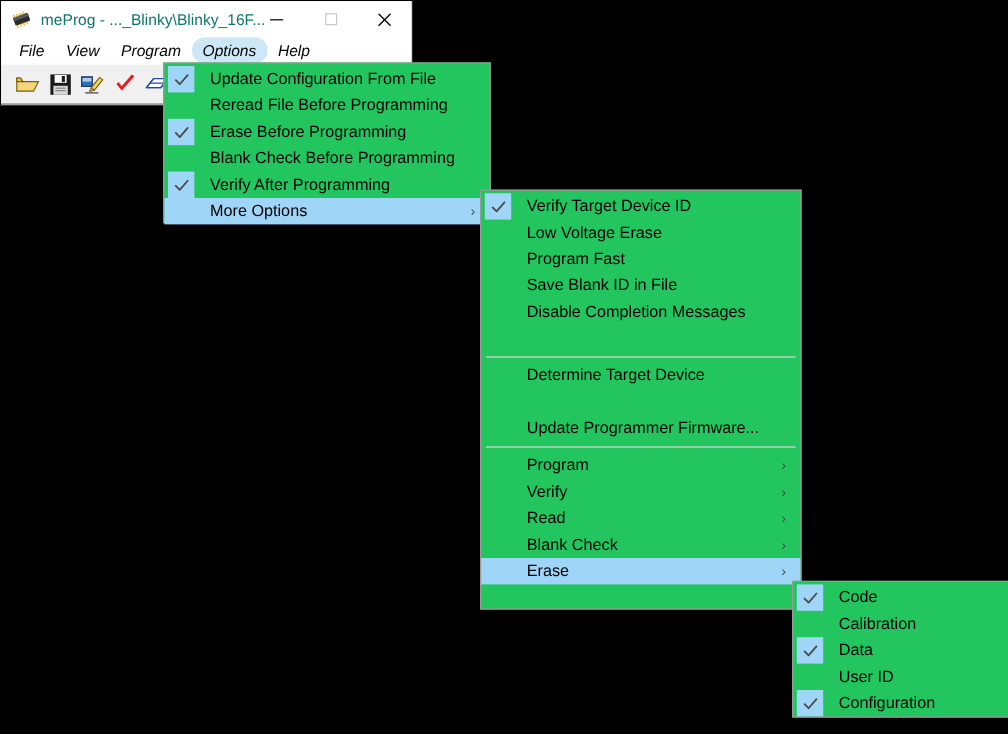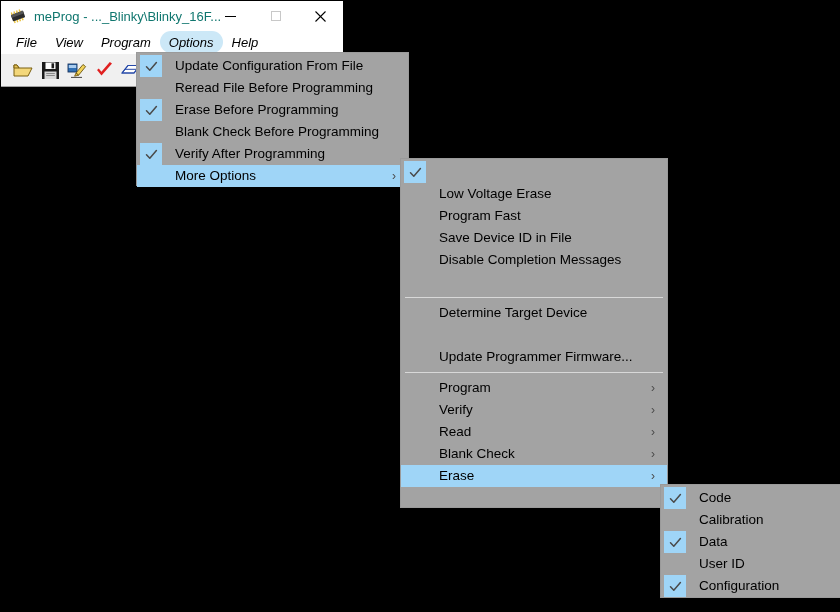--- a/index.html
+++ b/index.html
@@ -130,21 +130,21 @@
     margin-right: 5px;
     display: flex;
     align-items: center;
     justify-content: center;
     cursor: default;
   }
 
   
   .menu {
     position: absolute;
-    background: #a3a3a3;
+    background: #22c55e;
     border: 1px solid #9a9a9a;
     box-sizing: border-box;
     padding: 2px 0;
     font-size: 13.5px;
     color: #000000;
   }
 
   .menu-item {
     position: relative;
     height: 22px;
@@ -375,36 +375,37 @@
   </div>
 
   <div class="menu" id="menu-more-options">
 
     <div class="menu-item">
       <div class="mi-check on">
         <svg width="13" height="13" viewBox="0 0 13 13">
             <path d="M1.5 6.8 L4.8 10.2 L11.4 2.6" fill="none" stroke="#4a4a4a" stroke-width="1.5" stroke-linecap="round" stroke-linejoin="round"></path>
           </svg>
       </div>
+      <div class="mi-label">Verify Target Device ID</div>
     </div>
 
     <div class="menu-item">
       <div class="mi-check"></div>
       <div class="mi-label">Low Voltage Erase</div>
     </div>
 
     <div class="menu-item">
       <div class="mi-check"></div>
       <div class="mi-label">Program Fast</div>
     </div>
 
 
     <div class="menu-item">
       <div class="mi-check"></div>
-      <div class="mi-label">Save Device ID in File</div>
+      <div class="mi-label">Save Blank ID in File</div>
     </div>
 
     <div class="menu-item">
       <div class="mi-check"></div>
       <div class="mi-label">Disable Completion Messages</div>
     </div>
 
     <div class="menu-item">
       <div class="mi-check"></div>
     </div>

